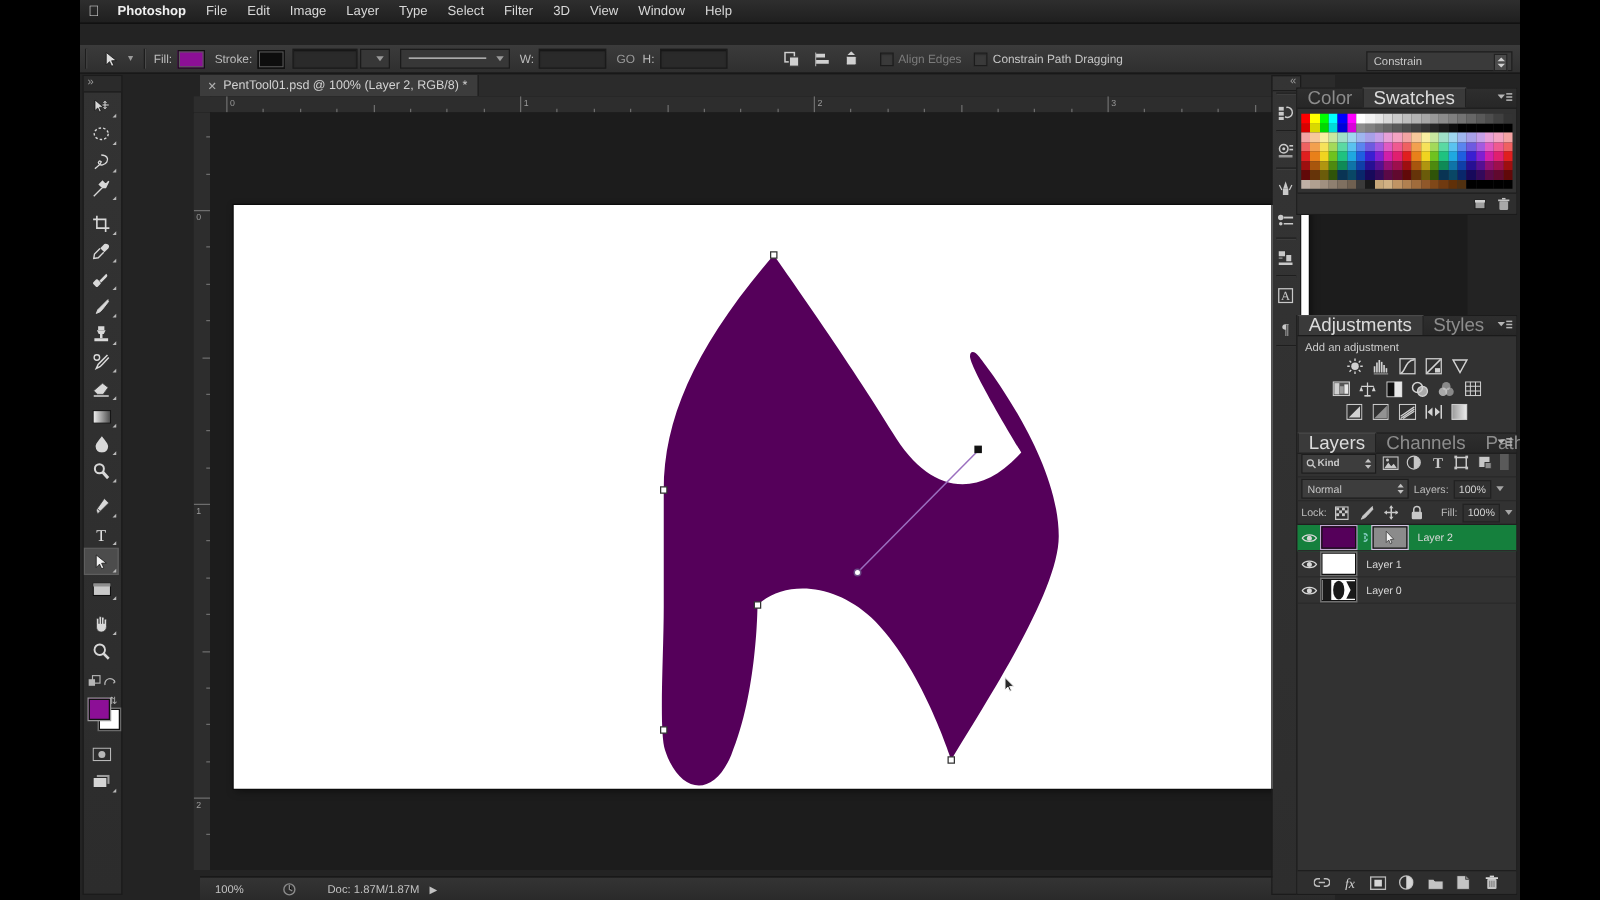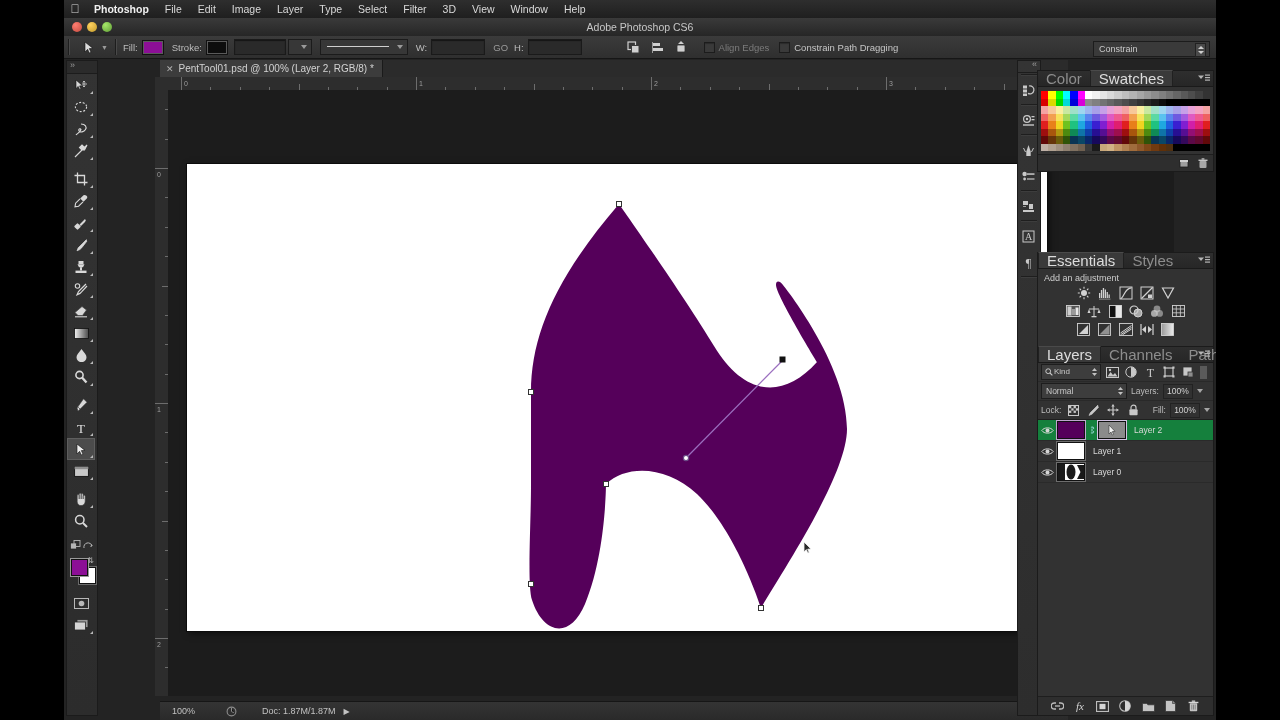--- a/index.html
+++ b/index.html
@@ -124,21 +124,21 @@
   #swgrid{display:grid;grid-template-columns:repeat(23,1fr);gap:0;margin:4px 3px 0 3px;}
   .swc{height:7.5px;}
   #cpfoot{position:absolute;left:0;right:0;bottom:0;height:16px;background:#2e2e2e;border-top:1px solid #1e1e1e;display:flex;align-items:center;justify-content:flex-end;padding-right:5px;gap:8px;}
 
   #adjpanel{top:252px;width:175px;height:95px;}
   #adjpanel .ptitle{font-size:9px;color:#ccc;padding:4px 0 3px 6px;}
   .adjrow{display:flex;justify-content:center;gap:4px;margin-bottom:4px;}
   .adjicon{width:17px;height:14px;display:flex;align-items:center;justify-content:center;}
 
   #layerspanel{top:346px;width:175px;bottom:4px;}
-  #lfilter{height:18px;display:flex;align-items:center;padding:0 3px;gap:3px;border-bottom:1px solid #292929;}
+  #lfilter{height:18px;display:flex;padding:0 3px;gap:3px;border-bottom:1px solid #292929;font-weight:bold;}
   .lfkind{width:46px;height:14px;background:#3d3d3d;border:1px solid #1d1d1d;color:#c8c8c8;font-size:8px;
     line-height:14px;padding-left:12px;position:relative;}
   .lfkind .mag{position:absolute;left:3px;top:3px;}
   .lfkind .st{position:absolute;right:2px;top:1px;width:7px;height:12px;}
   .lfi{width:16px;height:14px;display:flex;align-items:center;justify-content:center;}
   #lblend{height:18px;display:flex;align-items:center;padding:0 3px;gap:4px;border-bottom:1px solid #292929;}
   .blendsel{width:80px;height:14px;background:#3d3d3d;border:1px solid #1d1d1d;color:#c8c8c8;font-size:8.5px;line-height:14px;padding-left:4px;position:relative;}
   .blendsel .st{position:absolute;right:2px;top:1px;width:7px;height:12px;}
   .lbl{font-size:8.5px;color:#bdbdbd;}
   .numfld{width:28px;height:13px;background:#313131;border:1px solid #222;color:#d2d2d2;font-size:8.5px;line-height:13px;text-align:center;}
@@ -173,28 +173,20 @@
       <div class="mi">Layer</div>
       <div class="mi">Type</div>
       <div class="mi">Select</div>
       <div class="mi">Filter</div>
       <div class="mi">3D</div>
       <div class="mi">View</div>
       <div class="mi">Window</div>
       <div class="mi">Help</div>
     </div>
 
-    <div id="titlebar">
-      <div class="wbtns">
-        <div class="wb close"></div>
-        <div class="wb min"></div>
-        <div class="wb max"></div>
-      </div>
-      <div class="tbtxt">Adobe Photoshop CS6</div>
-    </div>
 
     <div id="optbar">
       <div class="ob-sep"></div>
       <div class="ob-tool">
         <svg width="11" height="13" viewBox="0 0 11 13">
             <path d="M1 1 L1 11 L3.6 8.3 L5.3 12 L7 11.2 L5.3 7.6 L9 7.4 Z" fill="#dcdcdc" stroke="#111" stroke-width=".6"></path>
           </svg>
       </div>
       <div class="ob-caret">▼</div>
       <div class="ob-sep"></div>
@@ -802,21 +794,21 @@
         <svg width="10" height="11" viewBox="0 0 10 11">
             <rect x="1.5" y="3" width="7" height="7" rx="1" fill="#a8a8a8"></rect>
             <rect x="0.5" y="1.6" width="9" height="1.4" fill="#c4c4c4"></rect>
             <rect x="3.6" y="0.3" width="2.8" height="1.3" fill="#c4c4c4"></rect>
           </svg>
       </div>
     </div>
 
     <div class="panel" id="adjpanel">
       <div class="ptabs">
-        <div class="ptab act">Essentials</div>
+        <div class="ptab act">Adjustments</div>
         <div class="ptab">Styles</div>
         <svg class="pmenu" viewBox="0 0 12 9">
             <path d="M0 1.5 L6 1.5 L3 5 Z" fill="#b5b5b5"></path>
             <rect x="7" y="0.5" width="5" height="1.2" fill="#b5b5b5"></rect>
             <rect x="7" y="3" width="5" height="1.2" fill="#b5b5b5"></rect>
             <rect x="7" y="5.5" width="5" height="1.2" fill="#b5b5b5"></rect>
           </svg>
       </div>
       <div class="ptitle">Add an adjustment</div>
 

